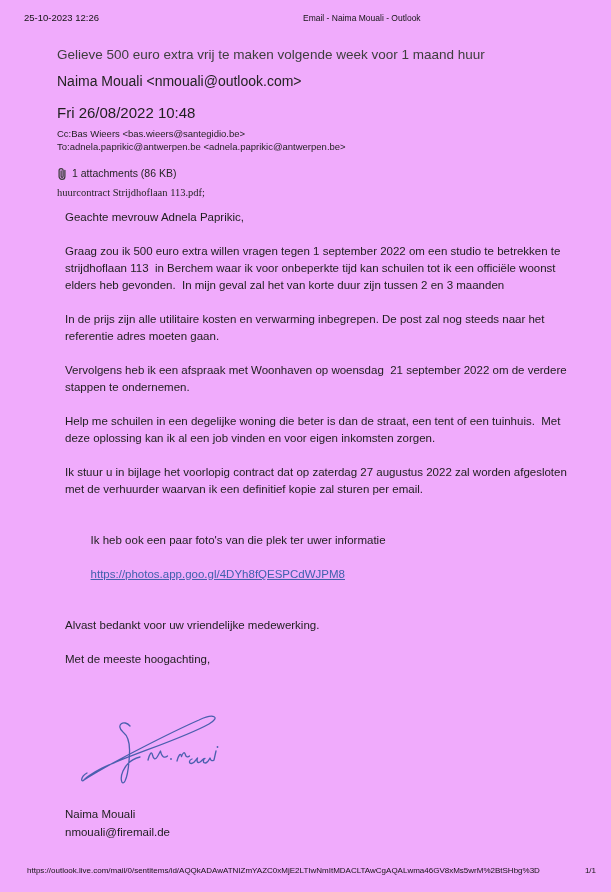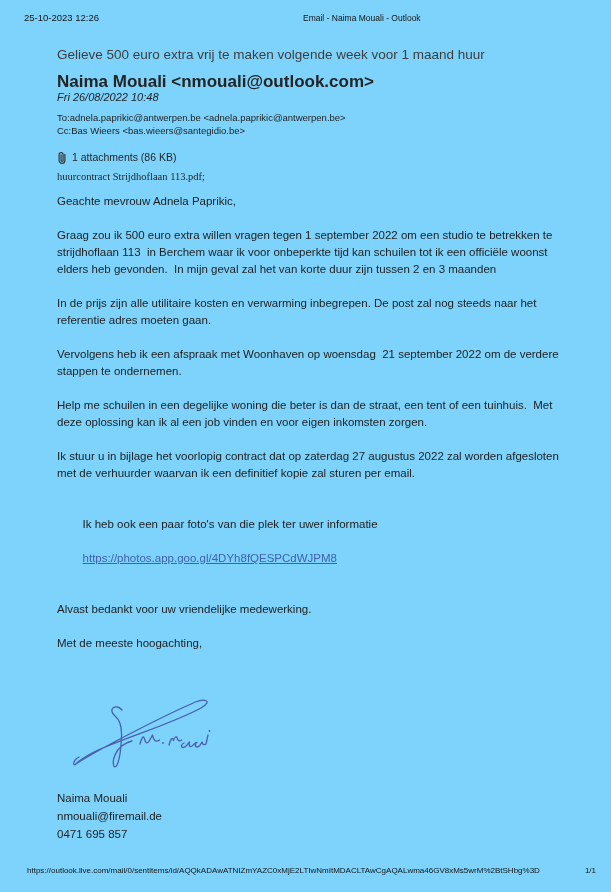--- a/index.html
+++ b/index.html
@@ -1,38 +1,38 @@
 <!DOCTYPE html>
 <html><head>
 <meta charset="utf-8">
 <style>
   html,body{margin:0;padding:0;background:#ffffff;}
   .page{
     position:relative;
     width:611px;height:892px;
-    background:#7dd3fc;
+    background:#f0abfc;
     font-family:"Liberation Sans", sans-serif;
     color:#202020;
     overflow:hidden;
   }
   
   .print-header{position:absolute;top:12px;left:0;right:0;height:14px;}
   .ph-date{position:absolute;left:24px;top:0;font-size:9.5px;color:#141414;}
   .ph-title{position:absolute;left:303px;top:1px;font-size:8.5px;color:#141414;text-align:right;}
   
   .email{position:absolute;left:57px;top:42px;width:516px;}
   .subject{font-size:13.5px;line-height:18px;color:#3e3e3e;margin:4px 0 9px 0;}
-  .sender{font-size:17px;line-height:17px;color:#242424;font-weight:bold;}
-  .sent-date{font-size:11px;line-height:12px;color:#1f1f1f;margin-top:1px;font-style:italic;}
+  .sender{font-size:14px;line-height:17px;color:#242424;}
+  .sent-date{font-size:15px;line-height:12px;color:#1f1f1f;margin-top:17px;}
   .recips{margin-top:8px;font-size:9.5px;line-height:13px;color:#1f1f1f;}
   .attach-row{margin-top:14px;display:flex;align-items:flex-start;font-size:10.5px;color:#262626;}
   .attach-row svg{margin-right:5px;display:block;}
   .attach-file{margin-top:6px;font-size:10.5px;color:#262626;font-family:Liberation Serif, serif;}
   
-  .email-body{margin-top:11px;font-size:11.5px;line-height:17px;color:#1e1e1e;}
+  .email-body{margin-top:11px;font-size:11.5px;line-height:17px;color:#1e1e1e;margin-left:8px;}
   .email-body p{margin:0 0 17px 0;white-space:pre-wrap;}
   a.link{color:#4161ad;text-decoration:underline;}
   .closing{margin-bottom:0;}
   .signature-svg{display:block;margin:25px 0 0 12px;}
   .contact{margin-top:17px;font-size:11.5px;line-height:18px;color:#1e1e1e;}
   .promo{margin-top:45px;font-size:11.5px;color:#1e1e1e;}
   
   .print-footer{position:absolute;left:0;right:0;top:866px;height:12px;font-size:8px;color:#141414;}
   .pf-url{position:absolute;left:27px;top:0;letter-spacing:0px;}
   .pf-page{position:absolute;right:15px;top:0;margin-left:20px;}
@@ -48,22 +48,22 @@
   </div>
 
   <div class="email">
 
     <div class="subject">Gelieve 500 euro extra vrij te maken volgende week voor 1 maand huur</div>
 
     <div class="sender">Naima Mouali &lt;nmouali@outlook.com&gt;</div>
     <div class="sent-date">Fri 26/08/2022 10:48</div>
 
     <div class="recips">
+      <div>Cc:Bas Wieers &lt;bas.wieers@santegidio.be&gt;</div>
       <div>To:adnela.paprikic@antwerpen.be &lt;adnela.paprikic@antwerpen.be&gt;</div>
-      <div>Cc:Bas Wieers &lt;bas.wieers@santegidio.be&gt;</div>
     </div>
 
     <div class="attach-row">
       <svg width="10" height="14" viewBox="0 0 10 14">
         <path d="M7.9 3.3 v6.2 a2.9 2.9 0 0 1 -5.8 0 V3.5 a2 2 0 0 1 4 0 v5.8 a1 1 0 0 1 -2 0 V3.9" fill="none" stroke="#3a3a3a" stroke-width="1.25" stroke-linecap="round"></path>
       </svg>
       <span>1 attachments (86 KB)</span>
     </div>
     <div class="attach-file">huurcontract Strijdhoflaan 113.pdf;</div>
 
@@ -89,21 +89,20 @@
           <path d="M95 68 C 96.5 62.5, 98.5 59, 99.5 63.5 C 100.5 60, 102.5 58, 103.5 62 C 104 64, 106 64.5, 107.5 63"></path>
           <path d="M110 66 C 107 67, 106.5 70.5, 109.5 70.5 C 112.5 70.5, 113.5 66.5, 115.5 65 C 114.5 68.5, 115.5 70.5, 118 69 C 120 67.5, 121 65.5, 123 65.5 C 121 66.5, 120.5 70, 123.5 70 C 126 70, 127 66.5, 128 65 C 128.5 67.5, 130 68.5, 132 67 L 134 58"></path>
           <circle cx="89" cy="66" r="0.9" fill="#4a5fae" stroke="none"></circle>
           <circle cx="135.5" cy="54" r="0.9" fill="#4a5fae" stroke="none"></circle>
         </g>
       </svg>
 
       <div class="contact">
         <div>Naima Mouali</div>
         <div>nmouali@firemail.de</div>
-        <div>0471 695 857</div>
       </div>
 
       <div class="promo">
         
       </div>
     </div>
   </div>
 
   <div class="print-footer">
     <span class="pf-url">https://outlook.live.com/mail/0/sentitems/id/AQQkADAwATNIZmYAZC0xMjE2LTIwNmItMDACLTAwCgAQALwma46GV8xMs5wrM%2BtSHbg%3D</span>

